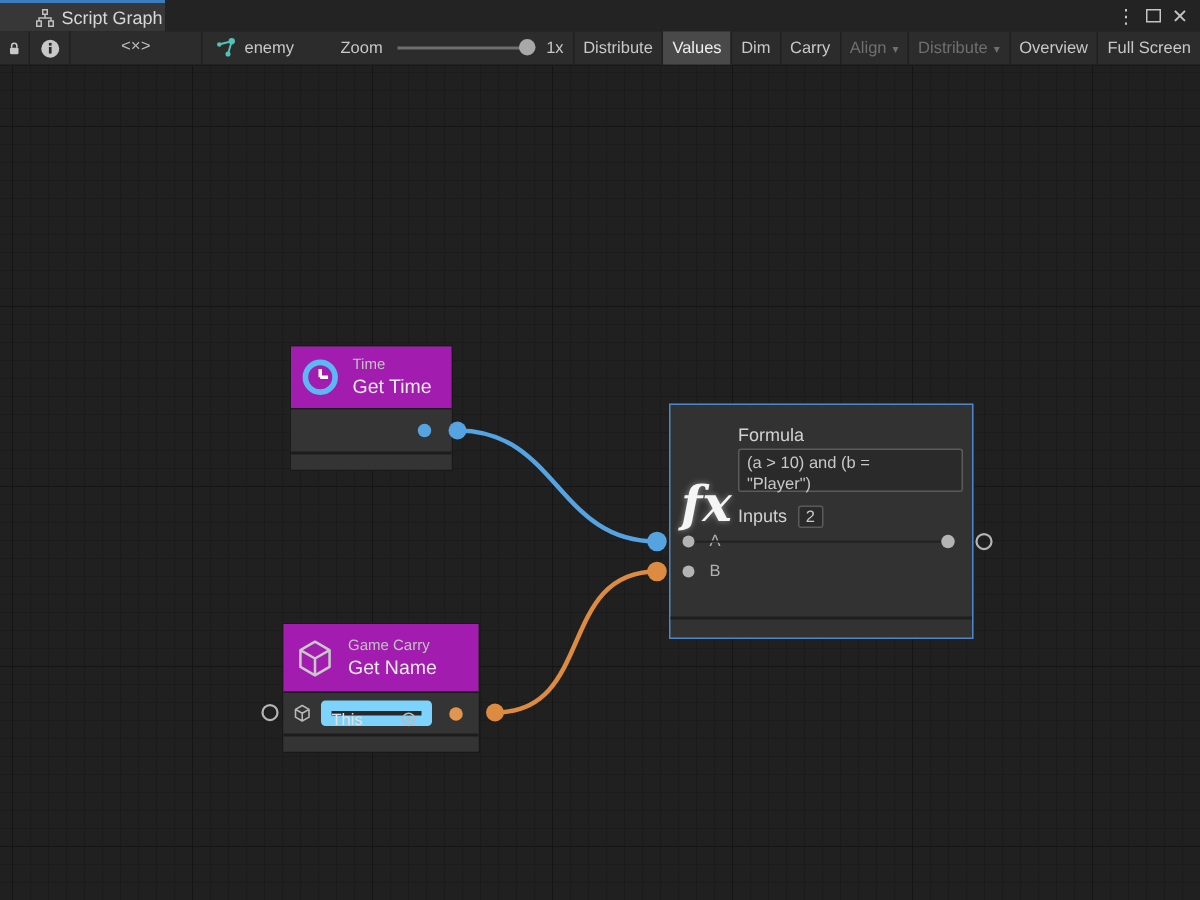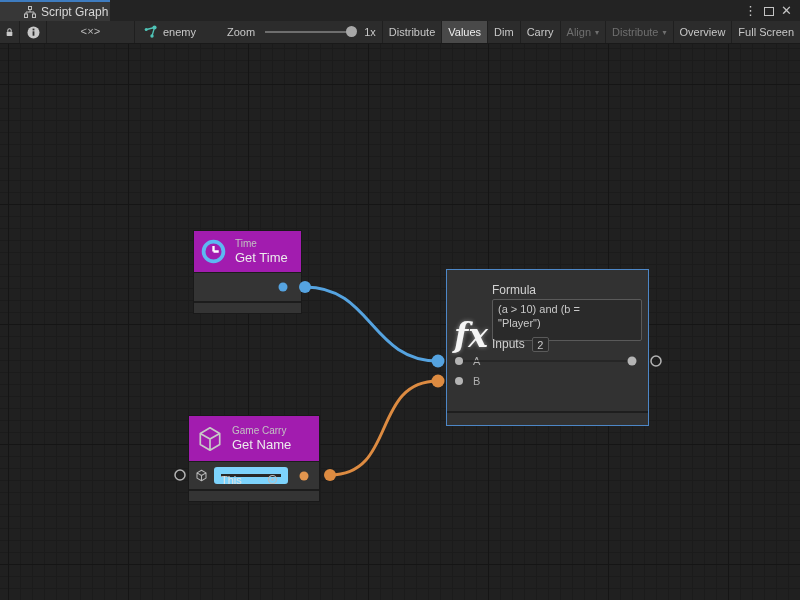--- a/index.html
+++ b/index.html
@@ -53,21 +53,21 @@
 
   .n-getname { left:188px; top:371px; width:132px; }
   .n-getname .hdr { height:45px; padding-left:7px; gap:8px; }
   .n-getname .bodyrow { height:28px; display:flex; align-items:center; padding-left:6px; gap:6px; }
   .this-field { width:74px; height:17px; background:#282828; border:7px solid #7dd3fc; border-radius:3px; display:flex; font-size:11px; color:#e2e2e2; padding-left:0; }
   .this-field .tgt { margin-left:auto; margin-right:3px; display:flex; }
 
   .n-formula { left:446px; top:225px; width:203px; height:157px; background:#323232; border:1px solid #4d87c7; }
   .n-formula .fx { position:absolute; left:7px; top:4px; font-family:"DejaVu Serif",serif; font-style:italic; font-weight:bold; font-size:33px; color:#f5f5f5; text-shadow:0 0 4px rgba(255,255,255,.45);margin-top:42px; }
   .n-formula .ftitle { position:absolute; left:45px; top:13px; font-size:12px; color:#d2d2d2; }
-  .expr { position:absolute; left:45px; top:29px; width:150px; height:42px; background:#2a2a2a; border:1px solid #5a5a5a; border-radius:2px; font-size:11px; color:#c8c8c8; padding:2px 5px; line-height:14px; }
+  .expr { position:absolute; left:45px; top:29px; width:150px; height:29px; background:#2a2a2a; border:1px solid #5a5a5a; border-radius:2px; font-size:11px; color:#c8c8c8; padding:2px 5px; line-height:14px; }
   .inputs-row { position:absolute; left:45px; top:67px; display:flex; align-items:flex-start; gap:7px; font-size:12px; color:#d2d2d2; }
   .count-box { width:17px; height:15px; background:#2a2a2a; border:1px solid #5a5a5a; border-radius:2px; font-size:11px; color:#c8c8c8; display:flex; align-items:center; justify-content:center; }
   .portlab { position:absolute; left:26px; font-size:11px; color:#b0b0b0; }
   .portlab.pa { top:85px; }
   .portlab.pb { top:105px; }
   .n-formula .fdiv { position:absolute; left:0; right:0; top:141px; height:2px; background:#1e1e1e; }
 
   
   .overlay { position:absolute; left:0; top:0; width:800px; height:600px; z-index:5; pointer-events:none; }
 </style>

